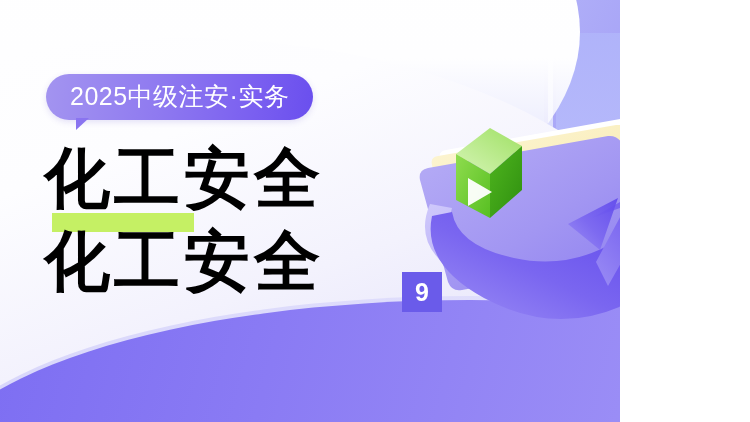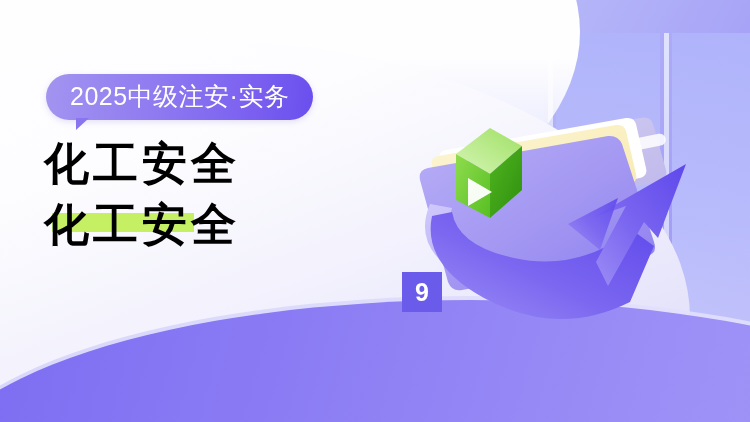--- a/index.html
+++ b/index.html
@@ -2,21 +2,21 @@
 <html><head>
 <meta charset="utf-8">
 <style>
   html, body {
     margin: 0;
     padding: 0;
     background: #ffffff;
   }
   #poster {
     position: relative;
-    width: 750px;
+    width: 620px;
     height: 422px;
     overflow: hidden;
     font-family: "Liberation Sans", "DejaVu Sans", sans-serif;
     background: linear-gradient(118deg, #c6c8fb 0%, #c2c6fb 28%, #b9bcf9 52%, #a9a6f7 76%, #9287f3 100%);
   }
 
   
   .panels {
     position: absolute;
     left: 0; top: 0;
@@ -105,27 +105,27 @@
     border-bottom: 12px solid transparent;
   }
 
   
   .title-block {
     position: absolute;
     left: 44px; top: 145px;
   }
   .title-line {
     position: relative;
-    font-size: 45px;
+    font-size: 66px;
     line-height: 1.04;
     font-weight: 700;
     color: #000000;
     letter-spacing: 4px;
     white-space: nowrap;
-    font-family: Liberation Mono, monospace;
+    font-family: Liberation Serif, serif;
   }
   .title-line.l2 { margin-top: 14px; }
   .hl-bar {
     position: absolute;
     left: 8px; top: 68px;
     width: 142px; height: 19px;
     background: #c5f064;
     z-index: 0;
   }
   .title-line span.txt { position: relative; z-index: 1; }

